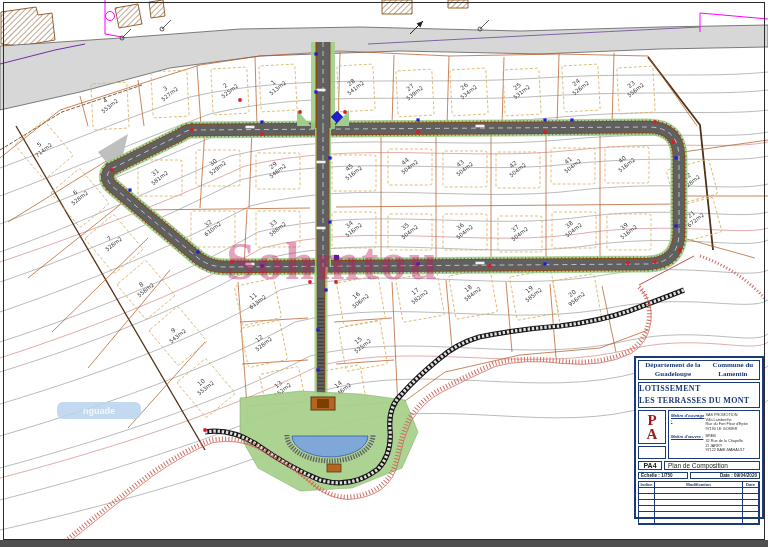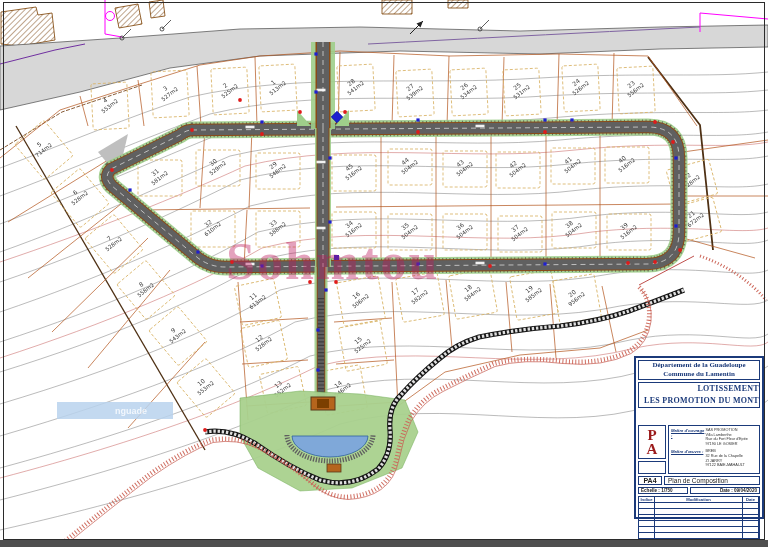--- a/index.html
+++ b/index.html
@@ -5,31 +5,31 @@
   html,body{margin:0;padding:0;background:#fff;}
   #sheet{position:relative;width:768px;height:547px;background:#fff;overflow:hidden;
          font-family:"Liberation Sans",sans-serif;}
   #plan{position:absolute;left:0;top:0;}
   .sheet-border{position:absolute;left:3px;top:2px;width:760px;height:536px;
                 border:1px solid #2b2b2b;pointer-events:none;}
   .bottom-bar{position:absolute;left:0;top:540px;width:768px;height:7px;background:#4f4f4f;}
   .wm-big{position:absolute;left:226px;top:232px;font:700 52px "Liberation Serif",serif;
           color:#be185d;opacity:.40;letter-spacing:2px;white-space:nowrap;}
   .wm-chip{position:absolute;left:57px;top:402px;width:84px;height:17px;background:#b9d3ee;
-           opacity:.85;color:#f0f6fd;font:700 9px "Liberation Sans",sans-serif;border-radius:0;
-           display:flex;align-items:center;justify-content:center;padding-left:32px;}
+           opacity:.85;color:#f0f6fd;font:700 9px "Liberation Sans",sans-serif;border-radius:6px;
+           display:flex;align-items:center;justify-content:center;}
   
   .tblock{position:absolute;left:634px;top:356px;width:130px;height:163px;background:#fff;
           border:2px solid #1b3a7a;color:#1b3a7a;font-family:"Liberation Serif",serif;
           display:flex;flex-direction:column;padding:2px;box-sizing:border-box;}
   .tb-box{border:1px solid #1b3a7a;box-sizing:border-box;}
-  .tb-header{height:21px;display:flex;flex-direction:column;justify-content:center;
+  .tb-header{height:21px;display:flex;flex-direction:row;justify-content:center;
              text-align:center;font-weight:bold;font-size:7px;line-height:9px;margin-bottom:2px;}
   .tb-project{height:27px;display:flex;flex-direction:column;justify-content:center;
-              text-align:right;font-weight:bold;font-size:8px;line-height:12px;margin-bottom:17px;
+              text-align:left;font-weight:bold;font-size:8px;line-height:12px;margin-bottom:2px;
               letter-spacing:.3px;}
   .tb-mid{height:57px;display:flex;margin-bottom:2px;}
   .tb-left{width:28px;display:flex;flex-direction:column;margin-right:2px;}
   .tb-logo{flex:1;display:flex;flex-direction:column;align-items:center;justify-content:center;
            color:#9b1b1b;font-weight:bold;font-size:15px;line-height:14px;font-family:"Liberation Serif",serif;}
   .tb-emptybox{height:13px;margin-top:2px;}
   .tb-addr{flex:1;padding:2px;font-family:"Liberation Sans",sans-serif;}
   .addr-row{display:flex;margin-bottom:3px;}
   .addr-label{width:40%;font-size:4.2px;font-style:italic;font-weight:bold;
               text-decoration:underline;color:#1b3a7a;}
@@ -476,21 +476,21 @@
   <div class="wm-big">Sohmtou</div>
   <div class="wm-chip">nguade</div>
 
   <div class="tblock">
     <div class="tb-box tb-header">
       <div>Département de la Guadeloupe</div>
       <div>Commune du Lamentin</div>
     </div>
     <div class="tb-box tb-project">
       <div>LOTISSEMENT</div>
-      <div>LES PROMOTION DU MONT</div>
+      <div>LES TERRASSES DU MONT</div>
     </div>
     <div class="tb-mid">
       <div class="tb-left">
         <div class="tb-box tb-logo">
           <div>P</div>
           <div>A</div>
         </div>
         <div class="tb-box tb-emptybox"></div>
       </div>
       <div class="tb-box tb-addr">

